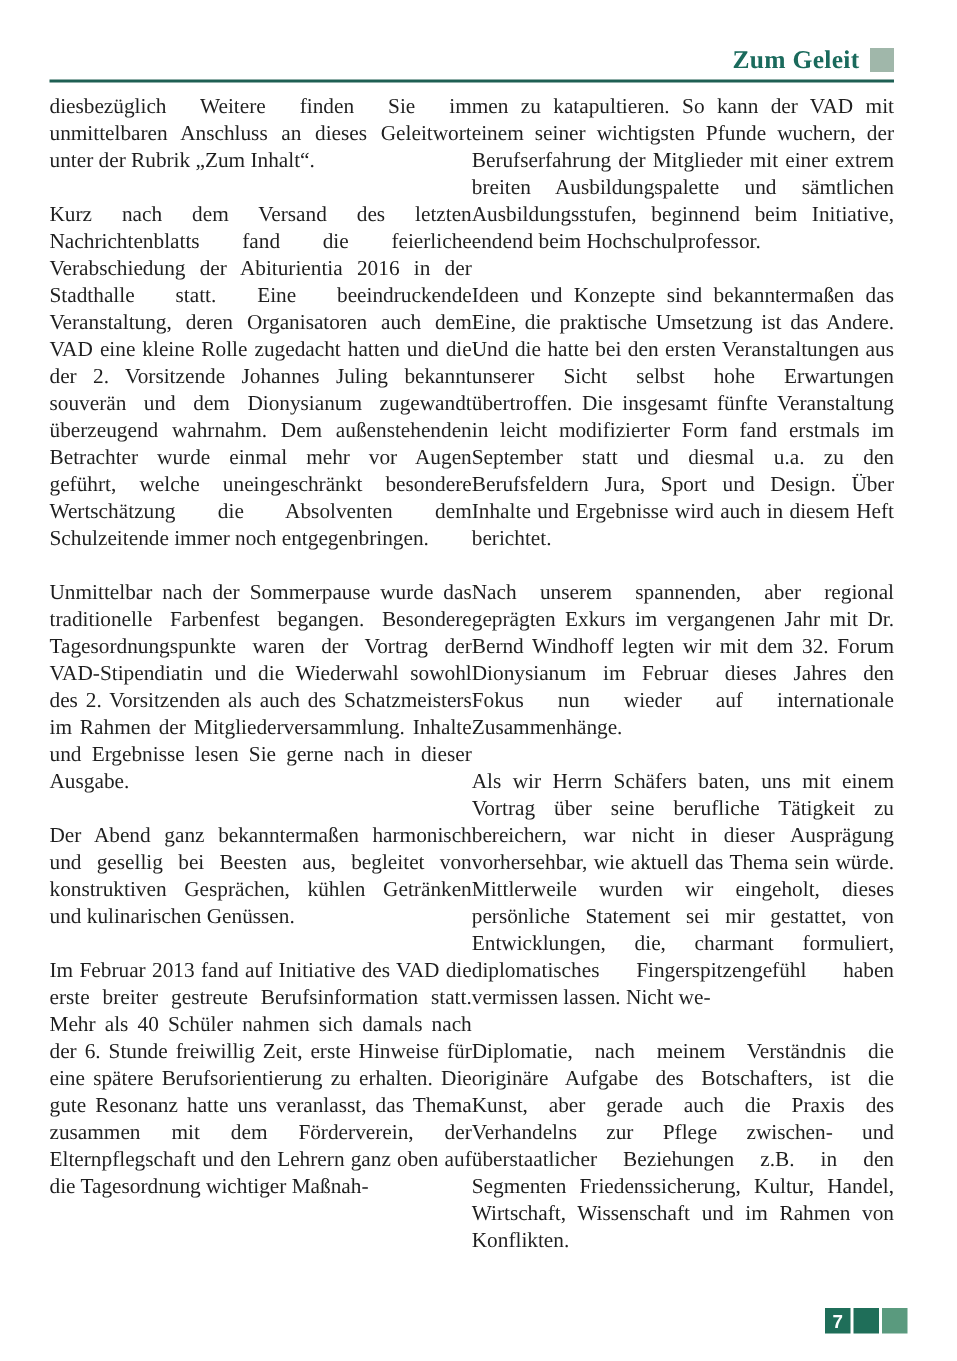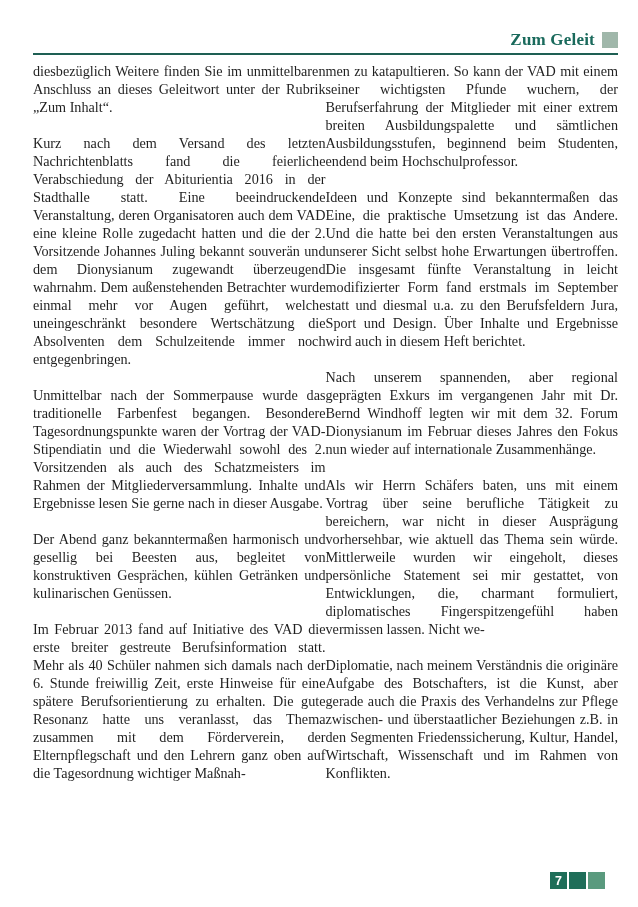--- a/index.html
+++ b/index.html
@@ -8,21 +8,21 @@
     background: #ffffff;
     width: 638px;
     height: 907px;
     overflow: hidden;
   }
   .page {
     position: relative;
     width: 638px;
     height: 907px;
     box-sizing: border-box;
-    padding: 30px 20px 0 33px;
+    padding: 30px 42px 0 33px;
     background: #ffffff;
     font-family: "Liberation Serif", serif;
     color: #1f1f1f;
   }
   
   .header-row {
     display: flex;
     justify-content: flex-end;
     align-items: center;
     gap: 7px;
@@ -107,21 +107,21 @@
 
   <main class="columns">
     <div class="col">
       <p>diesbezüglich Weitere finden Sie im unmittelbaren Anschluss an dieses Geleitwort unter der Rubrik „Zum Inhalt“.</p>
       <p>Kurz nach dem Versand des letzten Nachrichtenblatts fand die feierliche Verabschiedung der Abiturientia 2016 in der Stadthalle statt. Eine beeindruckende Veranstaltung, deren Organisatoren auch dem VAD eine kleine Rolle zugedacht hatten und die der 2. Vorsitzende Johannes Juling bekannt souverän und dem Dionysianum zugewandt überzeugend wahrnahm. Dem außenstehenden Betrachter wurde einmal mehr vor Augen geführt, welche uneingeschränkt besondere Wertschätzung die Absolventen dem Schulzeitende immer noch entgegenbringen.</p>
       <p>Unmittelbar nach der Sommerpause wurde das traditionelle Farbenfest begangen. Besondere Tagesordnungspunkte waren der Vortrag der VAD-Stipendiatin und die Wiederwahl sowohl des 2. Vorsitzenden als auch des Schatzmeisters im Rahmen der Mitgliederversammlung. Inhalte und Ergebnisse lesen Sie gerne nach in dieser Ausgabe.</p>
       <p>Der Abend ganz bekanntermaßen harmonisch und gesellig bei Beesten aus, begleitet von konstruktiven Gesprächen, kühlen Getränken und kulinarischen Genüssen.</p>
       <p>Im Februar 2013 fand auf Initiative des VAD die erste breiter gestreute Berufsinformation statt. Mehr als 40 Schüler nahmen sich damals nach der 6. Stunde freiwillig Zeit, erste Hinweise für eine spätere Berufsorientierung zu erhalten. Die gute Resonanz hatte uns veranlasst, das Thema zusammen mit dem Förderverein, der Elternpflegschaft und den Lehrern ganz oben auf die Tagesordnung wichtiger Maßnah-</p>
     </div>
     <div class="col">
-      <p>men zu katapultieren. So kann der VAD mit einem seiner wichtigsten Pfunde wuchern, der Berufserfahrung der Mitglieder mit einer extrem breiten Ausbildungspalette und sämtlichen Ausbildungsstufen, beginnend beim Studenten, endend beim Hochschulprofessor.</p>
+      <p>men zu katapultieren. So kann der VAD mit einem seiner wichtigsten Pfunde wuchern, der Berufserfahrung der Mitglieder mit einer extrem breiten Ausbildungspalette und sämtlichen Ausbildungsstufen, beginnend beim Initiative, endend beim Hochschulprofessor.</p>
       <p>Ideen und Konzepte sind bekanntermaßen das Eine, die praktische Umsetzung ist das Andere. Und die hatte bei den ersten Veranstaltungen aus unserer Sicht selbst hohe Erwartungen übertroffen. Die insgesamt fünfte Veranstaltung in leicht modifizierter Form fand erstmals im September statt und diesmal u.a. zu den Berufsfeldern Jura, Sport und Design. Über Inhalte und Ergebnisse wird auch in diesem Heft berichtet.</p>
       <p>Nach unserem spannenden, aber regional geprägten Exkurs im vergangenen Jahr mit Dr. Bernd Windhoff legten wir mit dem 32. Forum Dionysianum im Februar dieses Jahres den Fokus nun wieder auf internationale Zusammenhänge.</p>
       <p>Als wir Herrn Schäfers baten, uns mit einem Vortrag über seine berufliche Tätigkeit zu bereichern, war nicht in dieser Ausprägung vorhersehbar, wie aktuell das Thema sein würde. Mittlerweile wurden wir eingeholt, dieses persönliche Statement sei mir gestattet, von Entwicklungen, die, charmant formuliert, diplomatisches Fingerspitzengefühl haben vermissen lassen. Nicht we-</p>
       <p>Diplomatie, nach meinem Verständnis die originäre Aufgabe des Botschafters, ist die Kunst, aber gerade auch die Praxis des Verhandelns zur Pflege zwischen- und überstaatlicher Beziehungen z.B. in den Segmenten Friedenssicherung, Kultur, Handel, Wirtschaft, Wissenschaft und im Rahmen von Konflikten.</p>
     </div>
   </main>
 
   <footer class="footer">
     <span class="pagenum">7</span>
     <span class="sq dark"></span>

